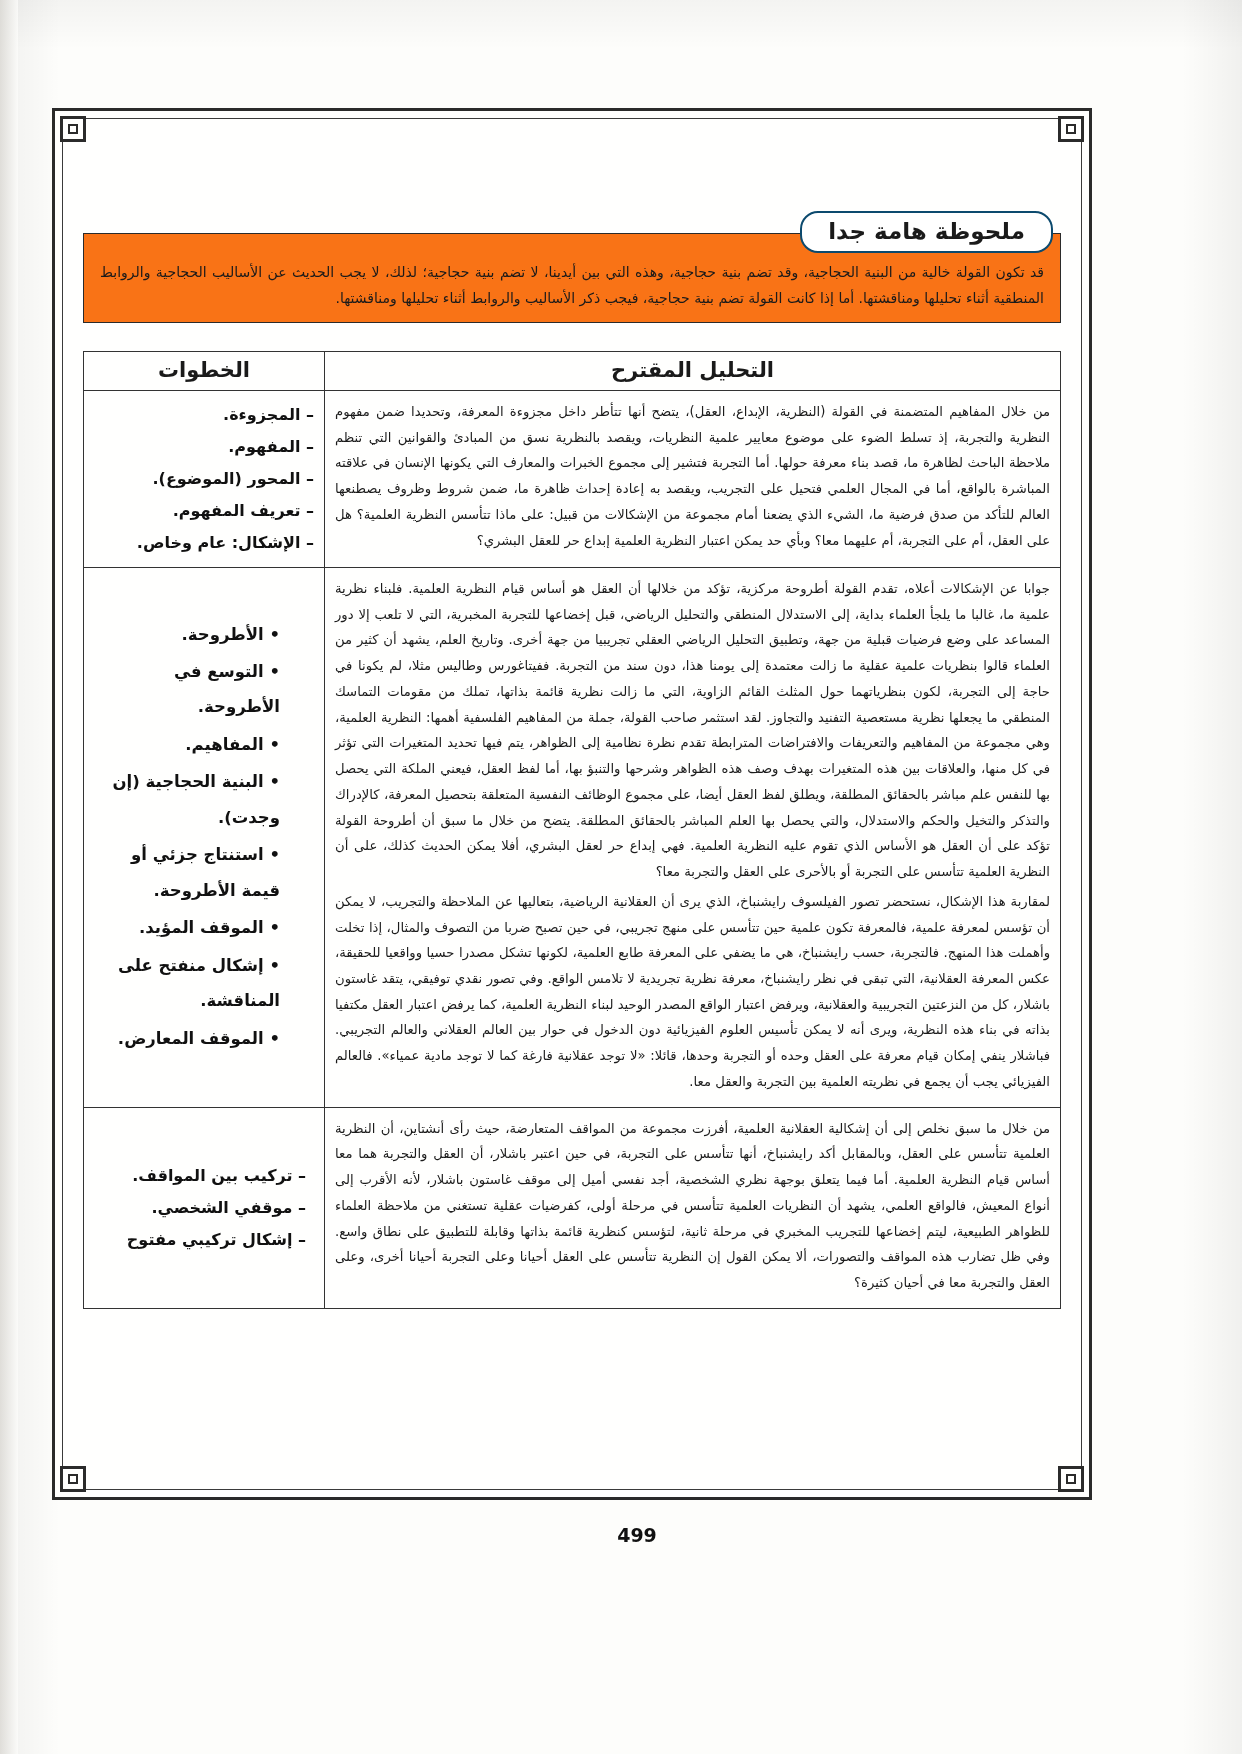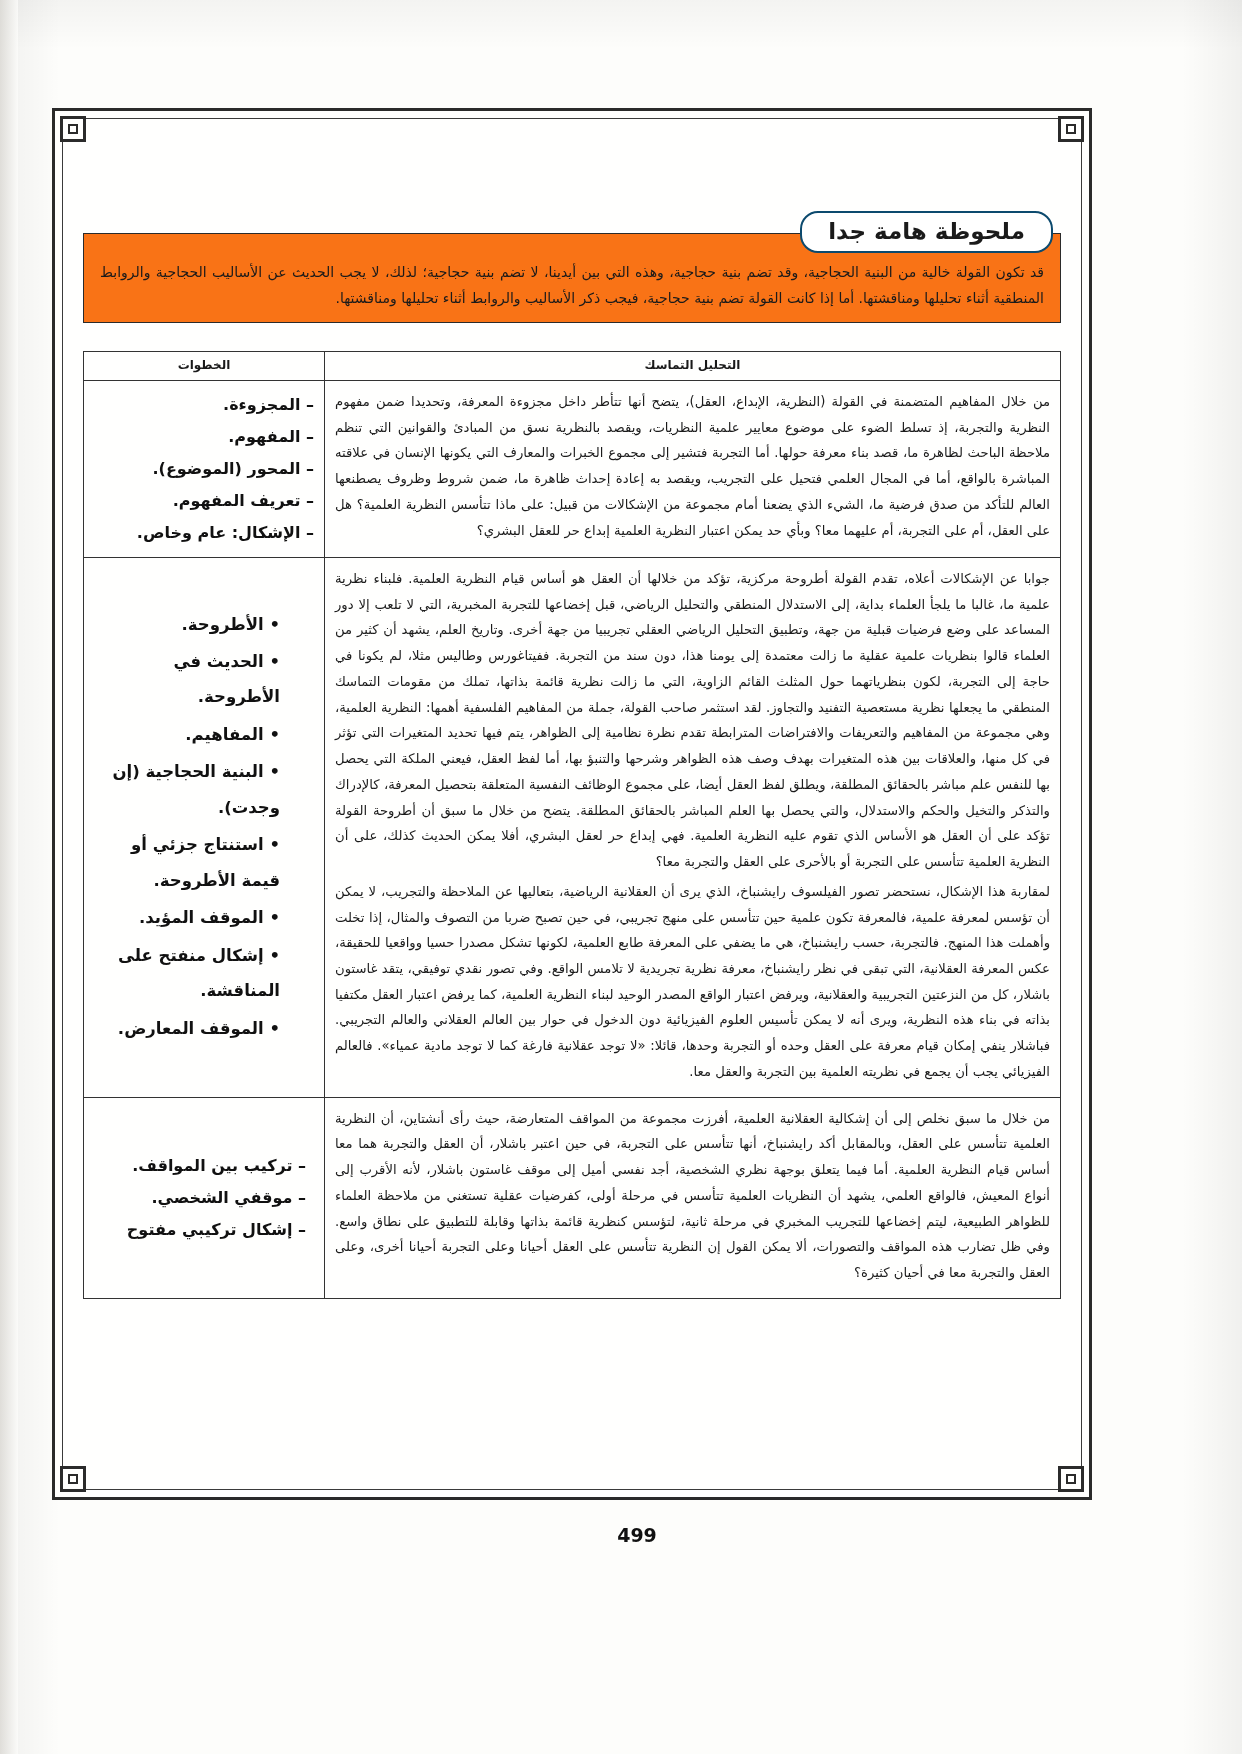--- a/index.html
+++ b/index.html
@@ -135,21 +135,21 @@
     border-collapse: collapse;
     width: calc(100% - 40px);
     table-layout: fixed;
   }
   .tbl th, .tbl td {
     border: 1.5px solid #333;
     vertical-align: top;
     padding: 8px 10px;
   }
   .tbl th {
-    font-size: 12px;
+    font-size: 21px;
     font-weight: bold;
     text-align: center;
     padding: 6px 4px 8px 4px;
   }
   .col-steps { width: 232px; }
   .col-analysis { width: auto; }
 
   .analysis-cell {
     font-size: 13.2px;
     line-height: 1.95;
@@ -226,21 +226,21 @@
 
 
       <div class="note-wrap">
         <div class="note-badge">ملحوظة هامة جدا</div>
         <div class="note-box">قد تكون القولة خالية من البنية الحجاجية، وقد تضم بنية حجاجية، وهذه التي بين أيدينا، لا تضم بنية حجاجية؛ لذلك، لا يجب الحديث عن الأساليب الحجاجية والروابط المنطقية أثناء تحليلها ومناقشتها. أما إذا كانت القولة تضم بنية حجاجية، فيجب ذكر الأساليب والروابط أثناء تحليلها ومناقشتها.</div>
       </div>
 
       <table class="tbl">
         <thead>
           <tr>
-            <th class="col-analysis">التحليل التماسك</th>
+            <th class="col-analysis">التحليل المقترح</th>
             <th class="col-steps">الخطوات</th>
           </tr>
         </thead>
         <tbody>
           <tr>
             <td class="analysis-cell">
               <p>من خلال المفاهيم المتضمنة في القولة (النظرية، الإبداع، العقل)، يتضح أنها تتأطر داخل مجزوءة المعرفة، وتحديدا ضمن مفهوم النظرية والتجربة، إذ تسلط الضوء على موضوع معايير علمية النظريات، ويقصد بالنظرية نسق من المبادئ والقوانين التي تنظم ملاحظة الباحث لظاهرة ما، قصد بناء معرفة حولها. أما التجربة فتشير إلى مجموع الخبرات والمعارف التي يكونها الإنسان في علاقته المباشرة بالواقع، أما في المجال العلمي فتحيل على التجريب، ويقصد به إعادة إحداث ظاهرة ما، ضمن شروط وظروف يصطنعها العالم للتأكد من صدق فرضية ما، الشيء الذي يضعنا أمام مجموعة من الإشكالات من قبيل: على ماذا تتأسس النظرية العلمية؟ هل على العقل، أم على التجربة، أم عليهما معا؟ وبأي حد يمكن اعتبار النظرية العلمية إبداع حر للعقل البشري؟</p>
             </td>
             <td class="steps-cell">
               <div class="dash">المجزوءة.</div>
@@ -251,21 +251,21 @@
             </td>
           </tr>
           <tr>
             <td class="analysis-cell">
               <p>جوابا عن الإشكالات أعلاه، تقدم القولة أطروحة مركزية، تؤكد من خلالها أن العقل هو أساس قيام النظرية العلمية. فلبناء نظرية علمية ما، غالبا ما يلجأ العلماء بداية، إلى الاستدلال المنطقي والتحليل الرياضي، قبل إخضاعها للتجربة المخبرية، التي لا تلعب إلا دور المساعد على وضع فرضيات قبلية من جهة، وتطبيق التحليل الرياضي العقلي تجريبيا من جهة أخرى. وتاريخ العلم، يشهد أن كثير من العلماء قالوا بنظريات علمية عقلية ما زالت معتمدة إلى يومنا هذا، دون سند من التجربة. ففيتاغورس وطاليس مثلا، لم يكونا في حاجة إلى التجربة، لكون بنظرياتهما حول المثلث القائم الزاوية، التي ما زالت نظرية قائمة بذاتها، تملك من مقومات التماسك المنطقي ما يجعلها نظرية مستعصية التفنيد والتجاوز. لقد استثمر صاحب القولة، جملة من المفاهيم الفلسفية أهمها: النظرية العلمية، وهي مجموعة من المفاهيم والتعريفات والافتراضات المترابطة تقدم نظرة نظامية إلى الظواهر، يتم فيها تحديد المتغيرات التي تؤثر في كل منها، والعلاقات بين هذه المتغيرات بهدف وصف هذه الظواهر وشرحها والتنبؤ بها، أما لفظ العقل، فيعني الملكة التي يحصل بها للنفس علم مباشر بالحقائق المطلقة، ويطلق لفظ العقل أيضا، على مجموع الوظائف النفسية المتعلقة بتحصيل المعرفة، كالإدراك والتذكر والتخيل والحكم والاستدلال، والتي يحصل بها العلم المباشر بالحقائق المطلقة. يتضح من خلال ما سبق أن أطروحة القولة تؤكد على أن العقل هو الأساس الذي تقوم عليه النظرية العلمية. فهي إبداع حر لعقل البشري، أفلا يمكن الحديث كذلك، على أن النظرية العلمية تتأسس على التجربة أو بالأحرى على العقل والتجربة معا؟</p>
               <p>لمقاربة هذا الإشكال، نستحضر تصور الفيلسوف رايشنباخ، الذي يرى أن العقلانية الرياضية، بتعاليها عن الملاحظة والتجريب، لا يمكن أن تؤسس لمعرفة علمية، فالمعرفة تكون علمية حين تتأسس على منهج تجريبي، في حين تصبح ضربا من التصوف والمثال، إذا تخلت وأهملت هذا المنهج. فالتجربة، حسب رايشنباخ، هي ما يضفي على المعرفة طابع العلمية، لكونها تشكل مصدرا حسيا وواقعيا للحقيقة، عكس المعرفة العقلانية، التي تبقى في نظر رايشنباخ، معرفة نظرية تجريدية لا تلامس الواقع. وفي تصور نقدي توفيقي، يتقد غاستون باشلار، كل من النزعتين التجريبية والعقلانية، ويرفض اعتبار الواقع المصدر الوحيد لبناء النظرية العلمية، كما يرفض اعتبار العقل مكتفيا بذاته في بناء هذه النظرية، ويرى أنه لا يمكن تأسيس العلوم الفيزيائية دون الدخول في حوار بين العالم العقلاني والعالم التجريبي. فباشلار ينفي إمكان قيام معرفة على العقل وحده أو التجربة وحدها، قائلا: «لا توجد عقلانية فارغة كما لا توجد مادية عمياء». فالعالم الفيزيائي يجب أن يجمع في نظريته العلمية بين التجربة والعقل معا.</p>
             </td>
             <td class="steps-cell mid">
               <ul>
                 <li>الأطروحة.</li>
-                <li>الحديث في الأطروحة.</li>
+                <li>التوسع في الأطروحة.</li>
                 <li>المفاهيم.</li>
                 <li>البنية الحجاجية (إن وجدت).</li>
                 <li>استنتاج جزئي أو قيمة الأطروحة.</li>
                 <li>الموقف المؤيد.</li>
                 <li>إشكال منفتح على المناقشة.</li>
                 <li>الموقف المعارض.</li>
               </ul>
             </td>
           </tr>
           <tr>

